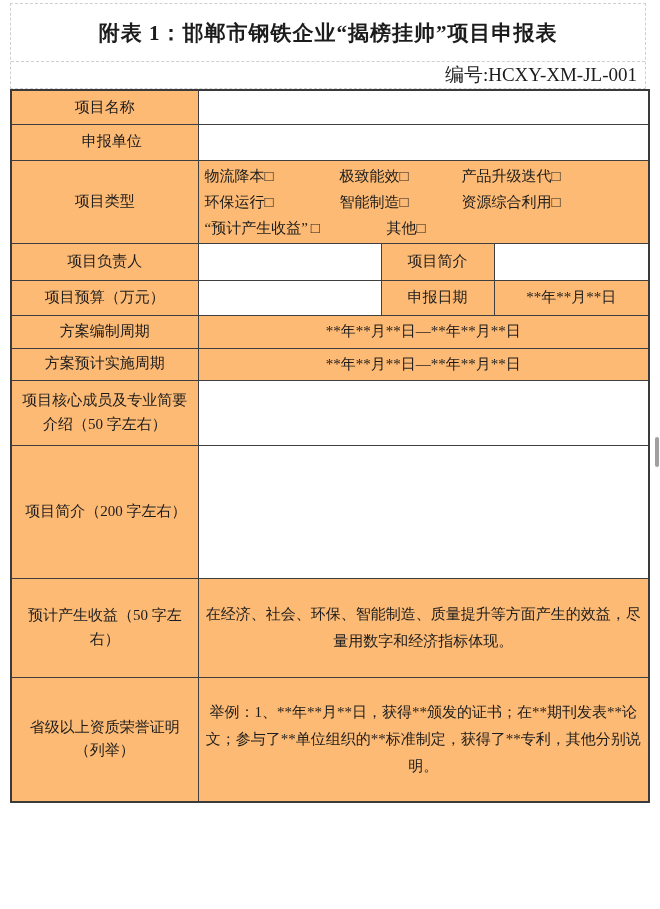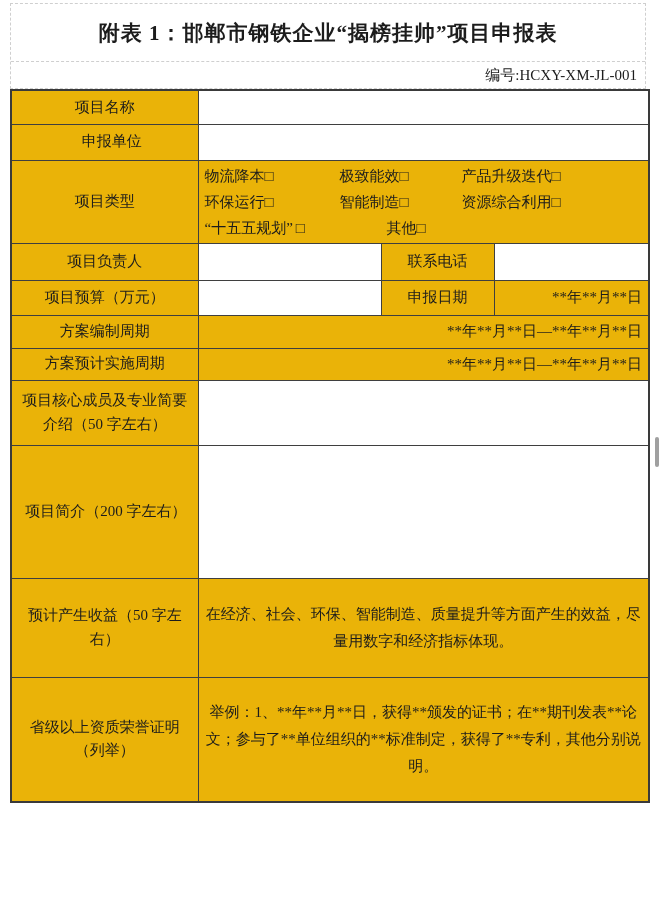--- a/index.html
+++ b/index.html
@@ -23,46 +23,46 @@
     height:57px;
     display:flex;align-items:center;justify-content:center;
     font-size:21px;font-weight:bold;letter-spacing:1px;
     border-bottom:1px dashed #cfcfcf;
     text-align:right;
   }
   .code-row{
     height:26px;
     display:flex;align-items:center;justify-content:flex-end;
     padding-right:8px;
-    font-size:15px;
+    font-size:19px;
   }
 
   
   table.app-table{
     position:absolute;left:10px;top:89px;
     width:638px;
     border-collapse:collapse;table-layout:fixed;
-    background:#eab308;
+    background:#fdba74;
   }
   table.app-table{border:2px solid #3a3a3a;}
   .app-table td{
     border:1px solid #3f3f3f;
     font-size:15px;
     padding:2px 6px;
     vertical-align:middle;
     box-sizing:border-box;
     overflow:hidden;
   }
   .label-cell{
     text-align:center;
     line-height:1.55;
     padding:2px 13px;
   }
   .input-cell{background:#fff;}
-  .center-cell{text-align:right;}
+  .center-cell{text-align:center;}
   .text-cell{
     text-align:center;
     line-height:1.8;
     padding:4px 10px;
   }
 
   
   .c1{width:187px;}
   .c2{width:183px;}
   .c3{width:113px;}
@@ -131,29 +131,29 @@
     <tr class="r-type">
       <td class="label-cell">项目类型</td>
       <td colspan="3" class="type-cell">
         <div class="opt-line">
           <span class="opt ow1"><span>物流降本</span><span class="chk">□</span></span><span class="opt ow2"><span>极致能效</span><span class="chk">□</span></span><span class="opt"><span>产品升级迭代</span><span class="chk">□</span></span>
         </div>
         <div class="opt-line">
           <span class="opt ow1"><span>环保运行</span><span class="chk">□</span></span><span class="opt ow2"><span>智能制造</span><span class="chk">□</span></span><span class="opt"><span>资源综合利用</span><span class="chk">□</span></span>
         </div>
         <div class="opt-line">
-          <span class="opt ow3"><span>“十五五规划”</span><span class="chk chk-gap">□</span></span><span class="opt"><span>其他</span><span class="chk">□</span></span>
+          <span class="opt ow3"><span>“预计产生收益”</span><span class="chk chk-gap">□</span></span><span class="opt"><span>其他</span><span class="chk">□</span></span>
         </div>
       </td>
     </tr>
 
     <tr class="r-leader">
       <td class="label-cell">项目负责人</td>
       <td class="input-cell"></td>
-      <td class="label-cell">联系电话</td>
+      <td class="label-cell">项目简介</td>
       <td class="input-cell"></td>
     </tr>
 
     <tr class="r-budget">
       <td class="label-cell">项目预算（万元）</td>
       <td class="input-cell"></td>
       <td class="label-cell">申报日期</td>
       <td class="center-cell">**年**月**日</td>
     </tr>
 

